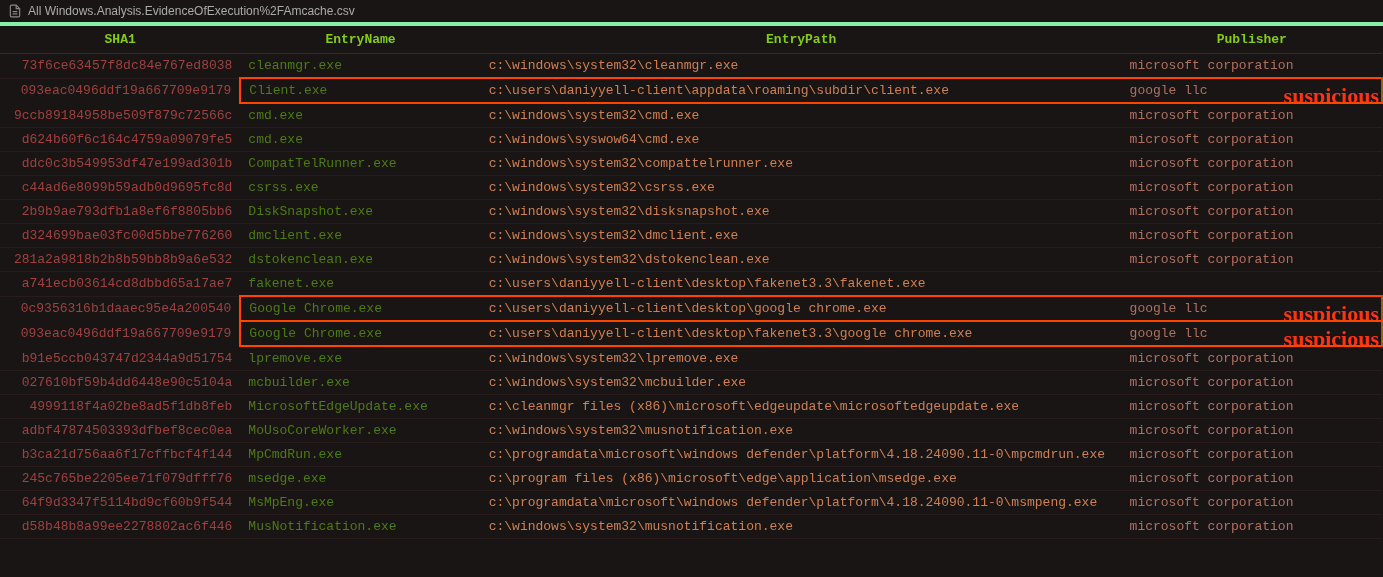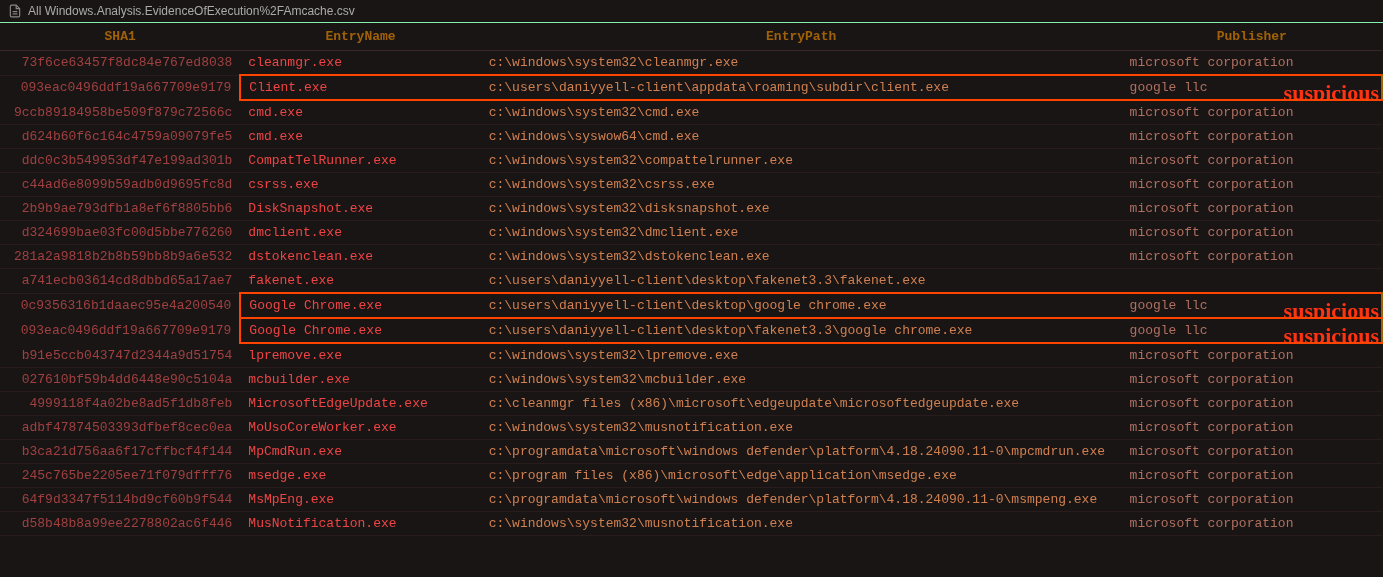--- a/index.html
+++ b/index.html
@@ -8,55 +8,55 @@
       font-family: 'Courier New', monospace;
       font-size: 13px;
       color: #c88080;
       width: 1383px;
       overflow-x: hidden;
     }
     .tab-bar {
       display: flex;
       align-items: center;
       padding: 4px 8px;
-      border-bottom: 1px solid #86efac;
+      border-bottom: 4px solid #86efac;
       background: #1a1515;
     }
     .tab-icon {
       margin-right: 6px;
       color: #888;
       display: inline-flex;
     }
     .tab-title {
       color: #aaa;
       font-family: -apple-system, sans-serif;
       font-size: 12px;
     }
     .table {
       width: 100%;
       border-collapse: collapse;
     }
     .table th {
-      color: #a16207;
+      color: #84cc16;
       font-weight: bold;
       text-align: center;
       padding: 6px 8px;
       border-bottom: 1px solid #3a2828;
       font-size: 13px;
       margin-left: 11px;
     }
     .table td {
       padding: 4px 8px;
       border-bottom: 1px solid #2a1c1c;
       white-space: nowrap;
       overflow: hidden;
       text-overflow: ellipsis;
     }
     .col-sha1 { width: 240px; color: #a04040; text-align: right; }
-    .col-entryname { width: 240px; color: #ef4444; }
+    .col-entryname { width: 240px; color: #4d7c0f; }
     .col-entrypath { width: 640px; color: #d08050; }
     .col-publisher { width: 260px; color: #b07060; }
     .row-highlight {
       position: relative;
     }
     .row-highlight td {
       border: 2px solid #ff4400;
     }
     .row-highlight td:first-child {
       border-right: none;

